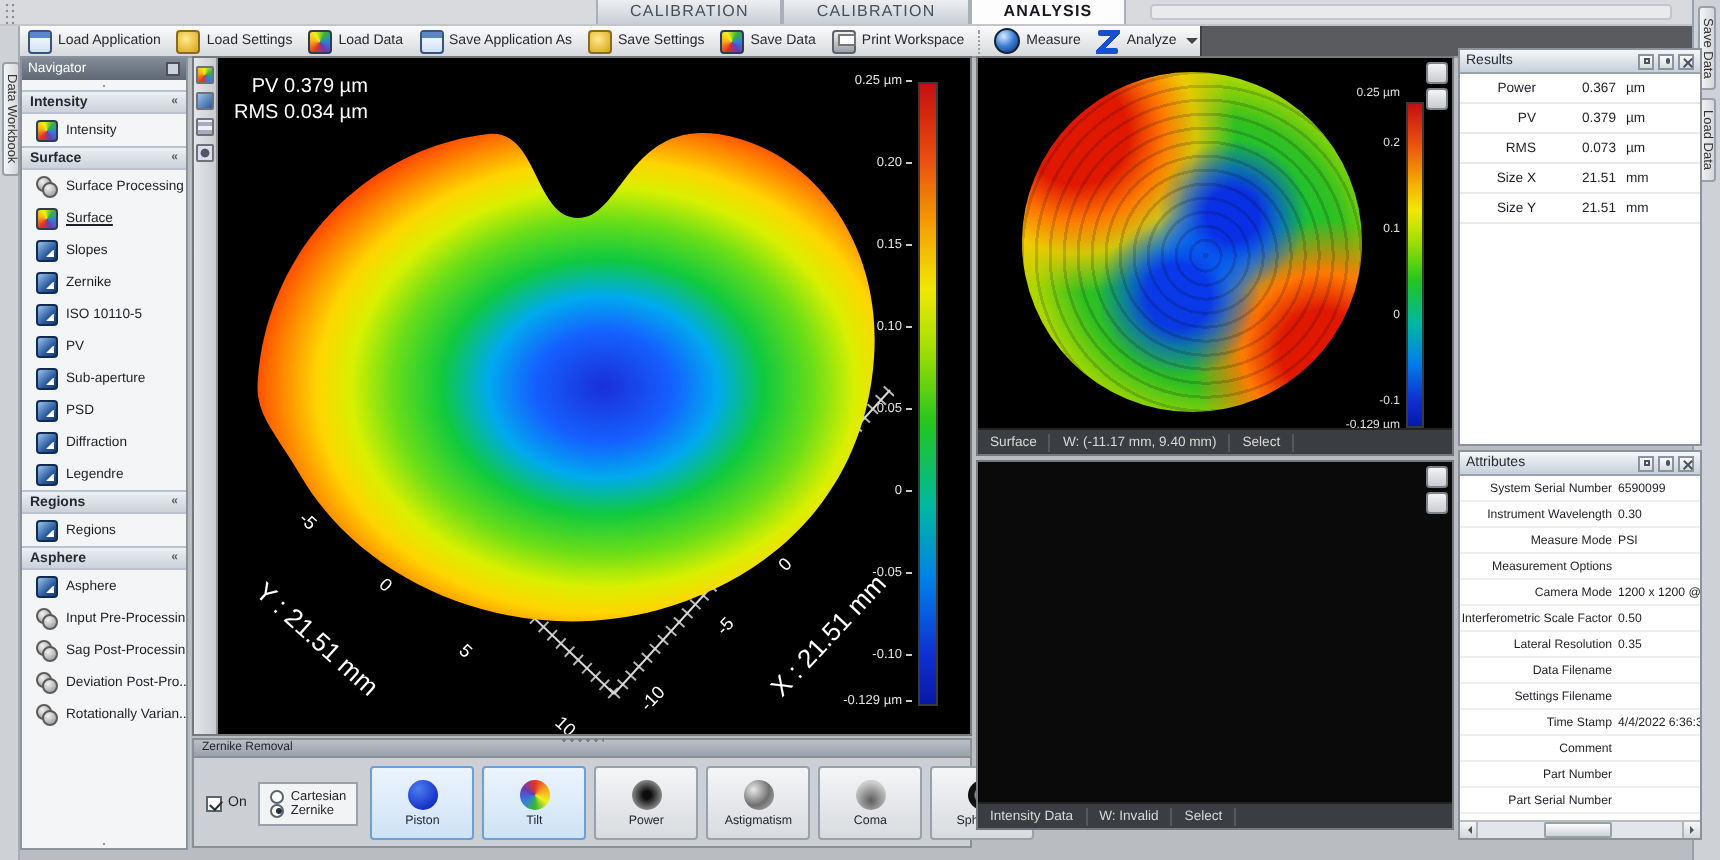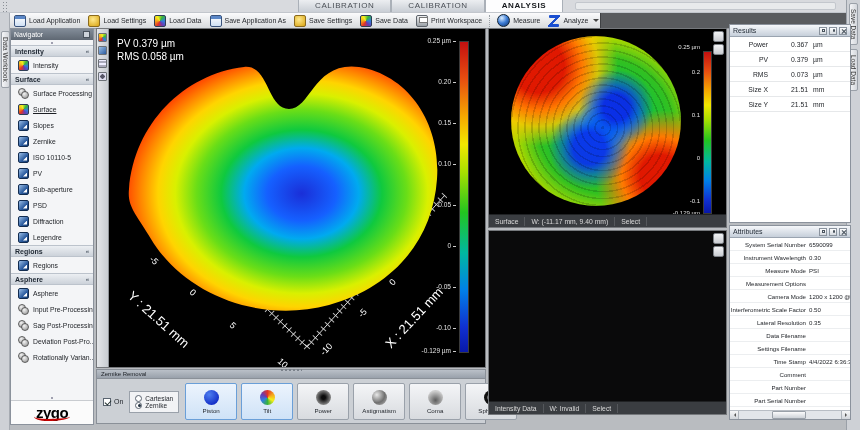--- a/index.html
+++ b/index.html
@@ -63,21 +63,21 @@
   .zygo::after { content:""; position:absolute; left:-2px; right:-2px; bottom:0; height:3px; border-bottom:2px solid #c40000; border-radius:0 0 70% 40%/0 0 100% 100%; }
 
   
   .panel3d { position:absolute; left:96px; top:28px; width:390px; height:340px; background:#000; border:1px solid #75787c; }
   .p3d-tools { position:absolute; left:0; top:0; width:12px; height:100%; background:linear-gradient(90deg,#e4e6e9,#c8ccd1); border-right:1px solid #8f9398; display:flex; flex-direction:column; align-items:center; padding-top:4px; gap:4px; }
   .mi { width:9px; height:9px; border:1px solid #6d7278; border-radius:1px; }
   .mi.rb { background:conic-gradient(from 210deg,#e23426,#f5a51c,#f4ef1d,#37b33c,#2f7ee0,#e23426); }
   .mi.bl { background:linear-gradient(135deg,#9cc0e8,#2a5a9e); }
   .mi.grid { background:repeating-linear-gradient(0deg,#aab 0 2px,#eef 2px 4px); }
   .mi.dot { background:radial-gradient(circle,#556 2px,#dde 2.4px); }
-  .p3d-stats { position:absolute; left:20px; top:8px; color:#fff; font-size:10px; line-height:13px; }
+  .p3d-stats { position:absolute; left:20px; top:8px; color:#fff; font-size:10px; line-height:13px; text-align:right; }
   .p3d-svg { position:absolute; left:12px; top:0; }
   .p3d-cbar { position:absolute; right:16px; top:12px; width:10px; height:312px; border:1px solid #3a3a3a;
     background:linear-gradient(#c41010,#e84e10 12%,#f5a800 24%,#f2e800 33%,#a8e000 42%,#22c520 55%,#00b8a0 68%,#0080e8 80%,#1030d0 92%,#0818a8 100%); }
   .cb-lab { position:absolute; right:29px; width:50px; text-align:right; font-size:6.5px; color:#e2e2e2; }
   .cb-lab::after { content:""; display:inline-block; width:3px; height:1px; background:#ccc; margin-left:2px; vertical-align:middle; }
 
   
   .zpanel { position:absolute; left:96px; top:369px; width:390px; height:55px; background:#ccd0d5; border:1px solid #8a9098; }
   .z-grip { position:absolute; left:50%; top:-2px; width:22px; height:4px; transform:translateX(-50%); background:radial-gradient(circle,#7b828b 0.8px,transparent 0.9px); background-size:4px 4px; }
   .z-title { height:9px; background:linear-gradient(#bac0c8,#99a1ab); font-size:6px; color:#1e2228; line-height:9px; padding:0 4px; border-bottom:1px solid #8a9098; }
@@ -335,35 +335,32 @@
             <span class="lbl">Deviation Post-Pro...</span>
           </div>
 
           <div class="nav-item">
             <span class="nav-ic ic-gears"></span>
             <span class="lbl">Rotationally Varian...</span>
           </div>
         </div>
     </div>
     <div class="nav-grip"></div>
-    <div class="nav-logo">
-      <span class="zygo">zygo</span>
-    </div>
   </div>
 
   <div class="panel3d">
     <div class="p3d-tools">
       <span class="mi rb"></span>
       <span class="mi bl"></span>
       <span class="mi grid"></span>
       <span class="mi dot"></span>
     </div>
     <div class="p3d-stats">
       <div>PV 0.379 µm</div>
-      <div>RMS 0.058 µm</div>
+      <div>RMS 0.034 µm</div>
     </div>
     <svg class="p3d-svg" width="338" height="338" viewBox="0 0 338 338">
       <defs>
         <radialGradient id="blobGrad" cx="0.56" cy="0.52" r="0.62">
           <stop offset="0" stop-color="#1a2fd8"></stop>
           <stop offset="0.18" stop-color="#1560ff"></stop>
           <stop offset="0.30" stop-color="#00aaef"></stop>
           <stop offset="0.42" stop-color="#0fc93f"></stop>
           <stop offset="0.55" stop-color="#6ade17"></stop>
           <stop offset="0.66" stop-color="#d9f000"></stop>

